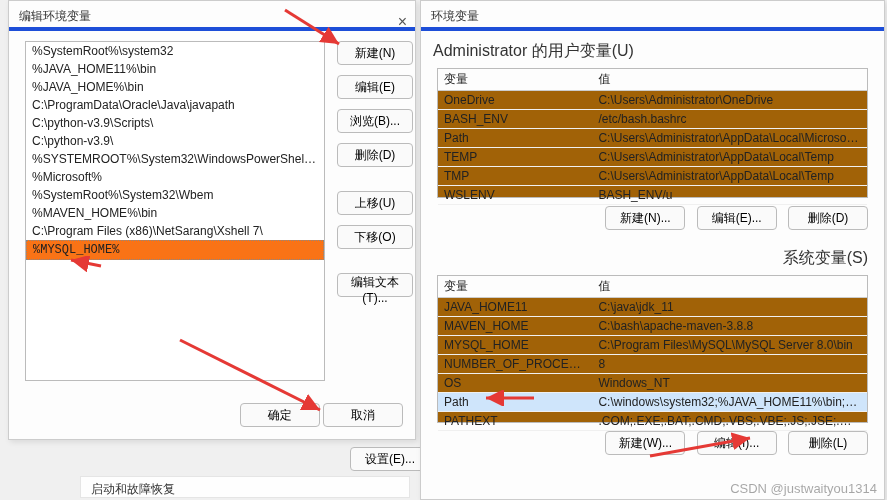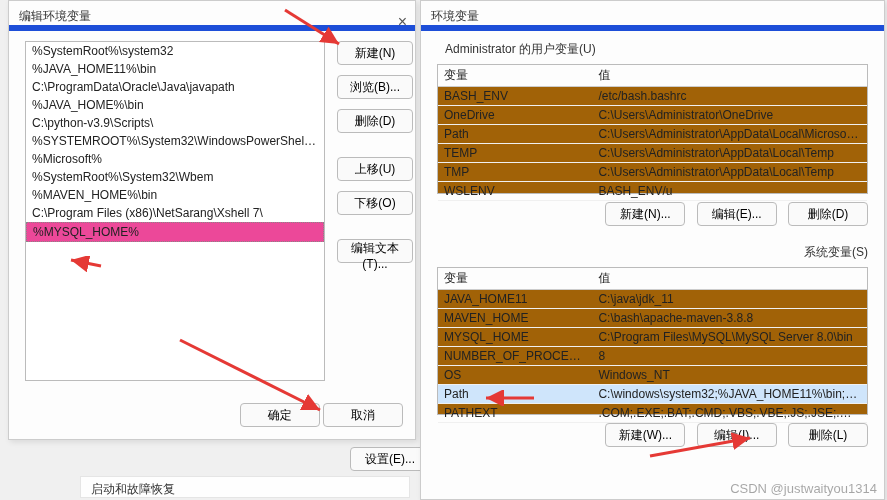--- a/index.html
+++ b/index.html
@@ -16,50 +16,50 @@
     position: absolute;
     background: #fdfdfd;
     border: 1px solid #ccc;
     box-shadow: 2px 2px 6px rgba(0,0,0,.1);
   }
   .dialog-left { left: 8px; top: 0; width: 408px; height: 440px; }
   .dialog-right { left: 420px; top: 0; width: 465px; height: 500px; }
   .titlebar {
     height: 30px; line-height: 30px; padding: 0 10px;
     font-size: 12px; color: #333; position: relative;
-    border-bottom: 6px solid #1d4ed8;
+    border-bottom: 4px solid #1d4ed8;
   }
   .close-x {
     position: absolute; right: 8px; top: 6px;
     font-size: 16px; color: #555; cursor: pointer;
   }
   .list-box {
     position: absolute; left: 16px; top: 40px; width: 300px; height: 340px;
     border: 1px solid #bbb; background: #fff; overflow: hidden;
   }
   .list-item {
     padding: 2px 6px; font-size: 12px; color: #222;
     white-space: nowrap; overflow: hidden; text-overflow: ellipsis;
   }
-  .list-item.sel { background: #ec4899; border: 1px dotted #888; }
+  .list-item.sel { background: #f97316; border: 1px dotted #888; font-family: Liberation Mono, monospace; }
   .side-btns { position: absolute; left: 328px; top: 40px; width: 76px; }
   .side-btns button {
     display: block; width: 76px; margin-bottom: 10px;
   }
   button {
     font-family: inherit; font-size: 12px;
     height: 24px; padding: 0 6px;
     background: #fafafa; border: 1px solid #bbb; border-radius: 4px;
     cursor: pointer;
   }
   .bottom-row {
     position: absolute; right: 12px; bottom: 12px;
   }
   .bottom-row button { width: 80px; margin-left: 0; }
-  .section-title { font-size: 12px; margin: 10px 16px 6px 24px; color: #333; }
+  .section-title { font-size: 16px; margin: 10px 16px 6px 12px; color: #333; }
   .table-wrap {
     margin: 0 16px; border: 1px solid #bbb; background: #a16207;
   }
   .tbl { display: table; width: 100%; table-layout: fixed; }
   .trow { display: table-row; }
   .tcell {
     display: table-cell; padding: 2px 6px; font-size: 12px; color: #222;
     border-bottom: 1px solid #f0f0f0;
     white-space: nowrap; overflow: hidden; text-overflow: ellipsis;
   }
@@ -93,33 +93,35 @@
 
 <div class="dialog dialog-left">
   <div class="titlebar">
     <span>编辑环境变量</span>
     <span class="close-x">×</span>
   </div>
 
   <div class="list-box">
     <div class="list-item">%SystemRoot%\system32</div>
     <div class="list-item">%JAVA_HOME11%\bin</div>
+    <div class="list-item">%JAVA_HOME%\bin</div>
     <div class="list-item">C:\ProgramData\Oracle\Java\javapath</div>
-    <div class="list-item">%JAVA_HOME%\bin</div>
     <div class="list-item">C:\python-v3.9\Scripts\</div>
+    <div class="list-item">C:\python-v3.9\</div>
     <div class="list-item">%SYSTEMROOT%\System32\WindowsPowerShell\v1.0\</div>
     <div class="list-item">%Microsoft%</div>
     <div class="list-item">%SystemRoot%\System32\Wbem</div>
     <div class="list-item">%MAVEN_HOME%\bin</div>
     <div class="list-item">C:\Program Files (x86)\NetSarang\Xshell 7\</div>
     <div class="list-item sel">%MYSQL_HOME%</div>
   </div>
 
   <div class="side-btns">
     <button>新建(N)</button>
+    <button>编辑(E)</button>
     <button>浏览(B)...</button>
     <button>删除(D)</button>
     <div style="height:14px;"></div>
     <button>上移(U)</button>
     <button>下移(O)</button>
     <div style="height:14px;"></div>
     <button>编辑文本(T)...</button>
   </div>
 
   <div class="bottom-row">
@@ -134,26 +136,26 @@
   </div>
 
   <div class="section-title">Administrator 的用户变量(U)</div>
   <div class="table-wrap" style="height:130px;">
     <div class="tbl">
       <div class="trow thdr">
         <div class="tcell col-var">变量</div>
         <div class="tcell col-val">值</div>
       </div>
       <div class="trow">
+          <div class="tcell col-var">OneDrive</div>
+          <div class="tcell col-val">C:\Users\Administrator\OneDrive</div>
+        </div>
+      <div class="trow">
           <div class="tcell col-var">BASH_ENV</div>
           <div class="tcell col-val">/etc/bash.bashrc</div>
-        </div>
-      <div class="trow">
-          <div class="tcell col-var">OneDrive</div>
-          <div class="tcell col-val">C:\Users\Administrator\OneDrive</div>
         </div>
       <div class="trow">
           <div class="tcell col-var">Path</div>
           <div class="tcell col-val">C:\Users\Administrator\AppData\Local\Microsoft\WindowsA...</div>
         </div>
       <div class="trow">
           <div class="tcell col-var">TEMP</div>
           <div class="tcell col-val">C:\Users\Administrator\AppData\Local\Temp</div>
         </div>
       <div class="trow">

